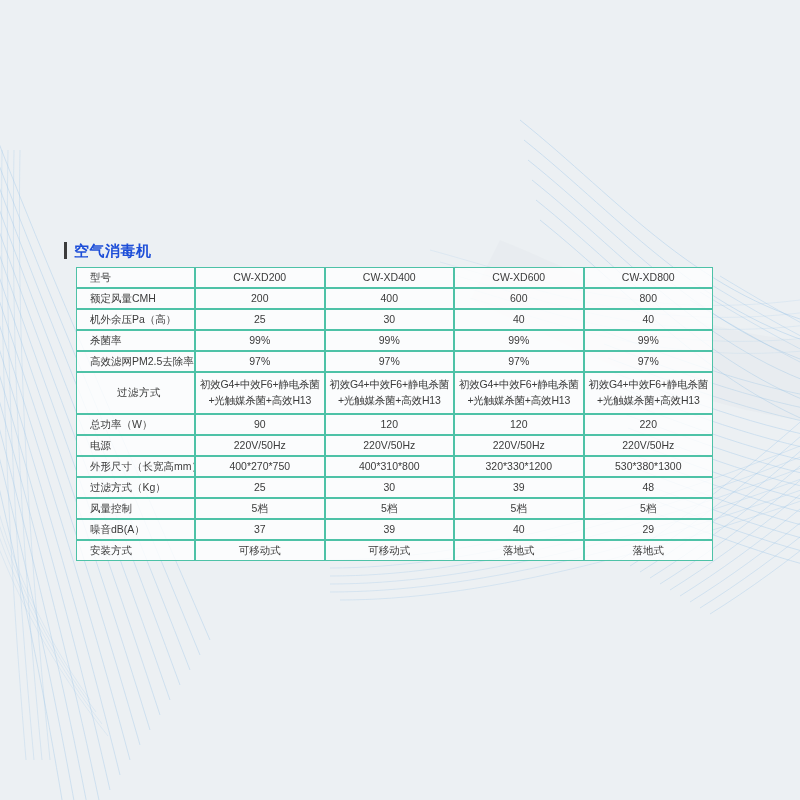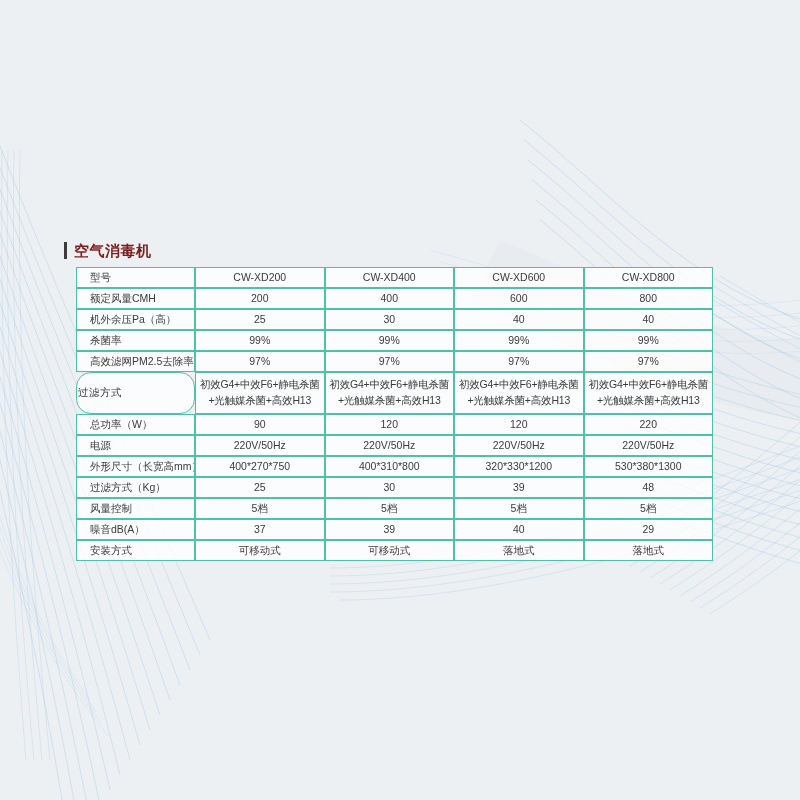--- a/index.html
+++ b/index.html
@@ -44,21 +44,21 @@
   .title-bar {
     width: 3px;
     height: 17px;
     background: #3c3c3c;
     margin-right: 7px;
     flex: 0 0 auto;
   }
   .title-text {
     font-size: 15px;
     font-weight: bold;
-    color: #7f1d1d;
+    color: #1d4ed8;
     letter-spacing: 0.5px;
     line-height: 1;
     white-space: nowrap;
   }
 
   .spec-table-wrap {
     position: absolute;
     left: 76px;
     top: 267px;
     width: 637px;
@@ -91,25 +91,24 @@
   }
   table.spec-table tr.filter-row td {
     height: 40px;
     white-space: normal;
     line-height: 1.5;
     font-size: 10.5px;
     letter-spacing: -0.2px;
     padding: 0 1px;
   }
   table.spec-table tr.filter-row td.label-cell {
-    text-align: left;
-    padding-left: 1px;
+    text-align: center;
+    padding-left: 8px;
     white-space: nowrap;
     letter-spacing: 0.5px;
-    border-radius: 15px;
   }
 </style>
 </head>
 <body>
 
 <svg id="bg-decoration" viewBox="0 0 800 800" xmlns="http://www.w3.org/2000/svg">
   <defs>
     <clipPath id="clipAll">
         <rect x="0" y="0" width="800" height="800"></rect>
       </clipPath>

